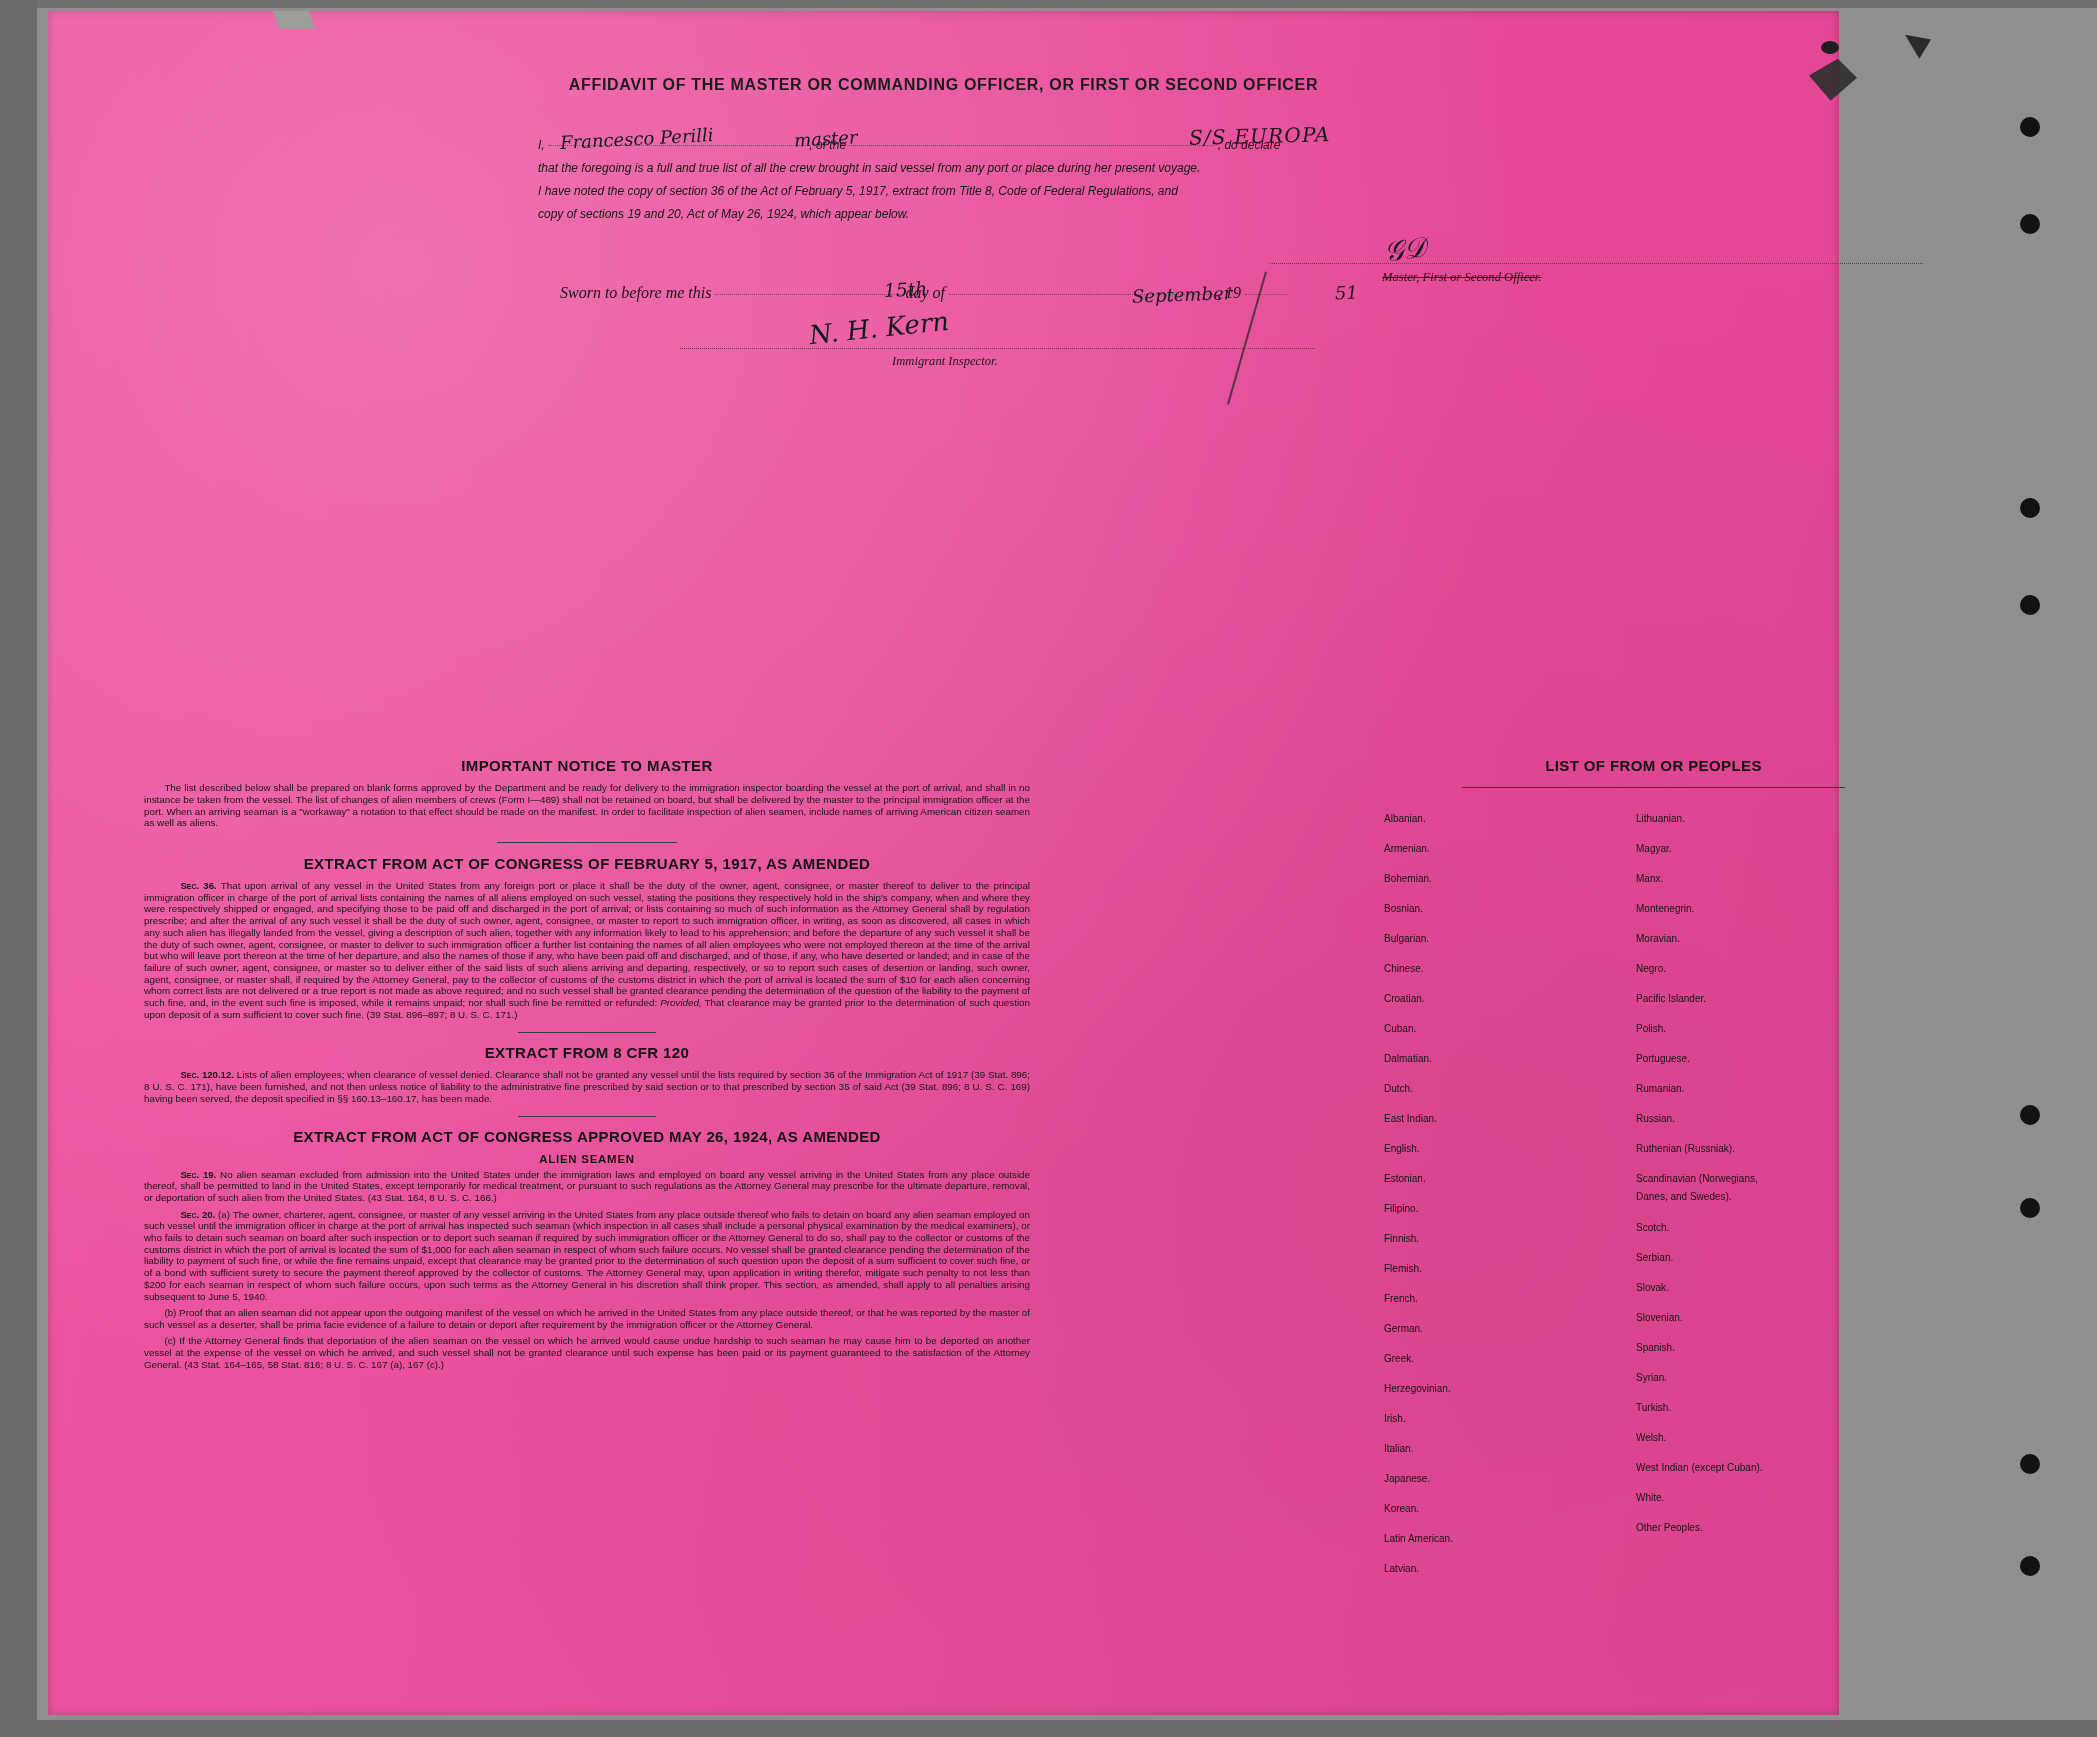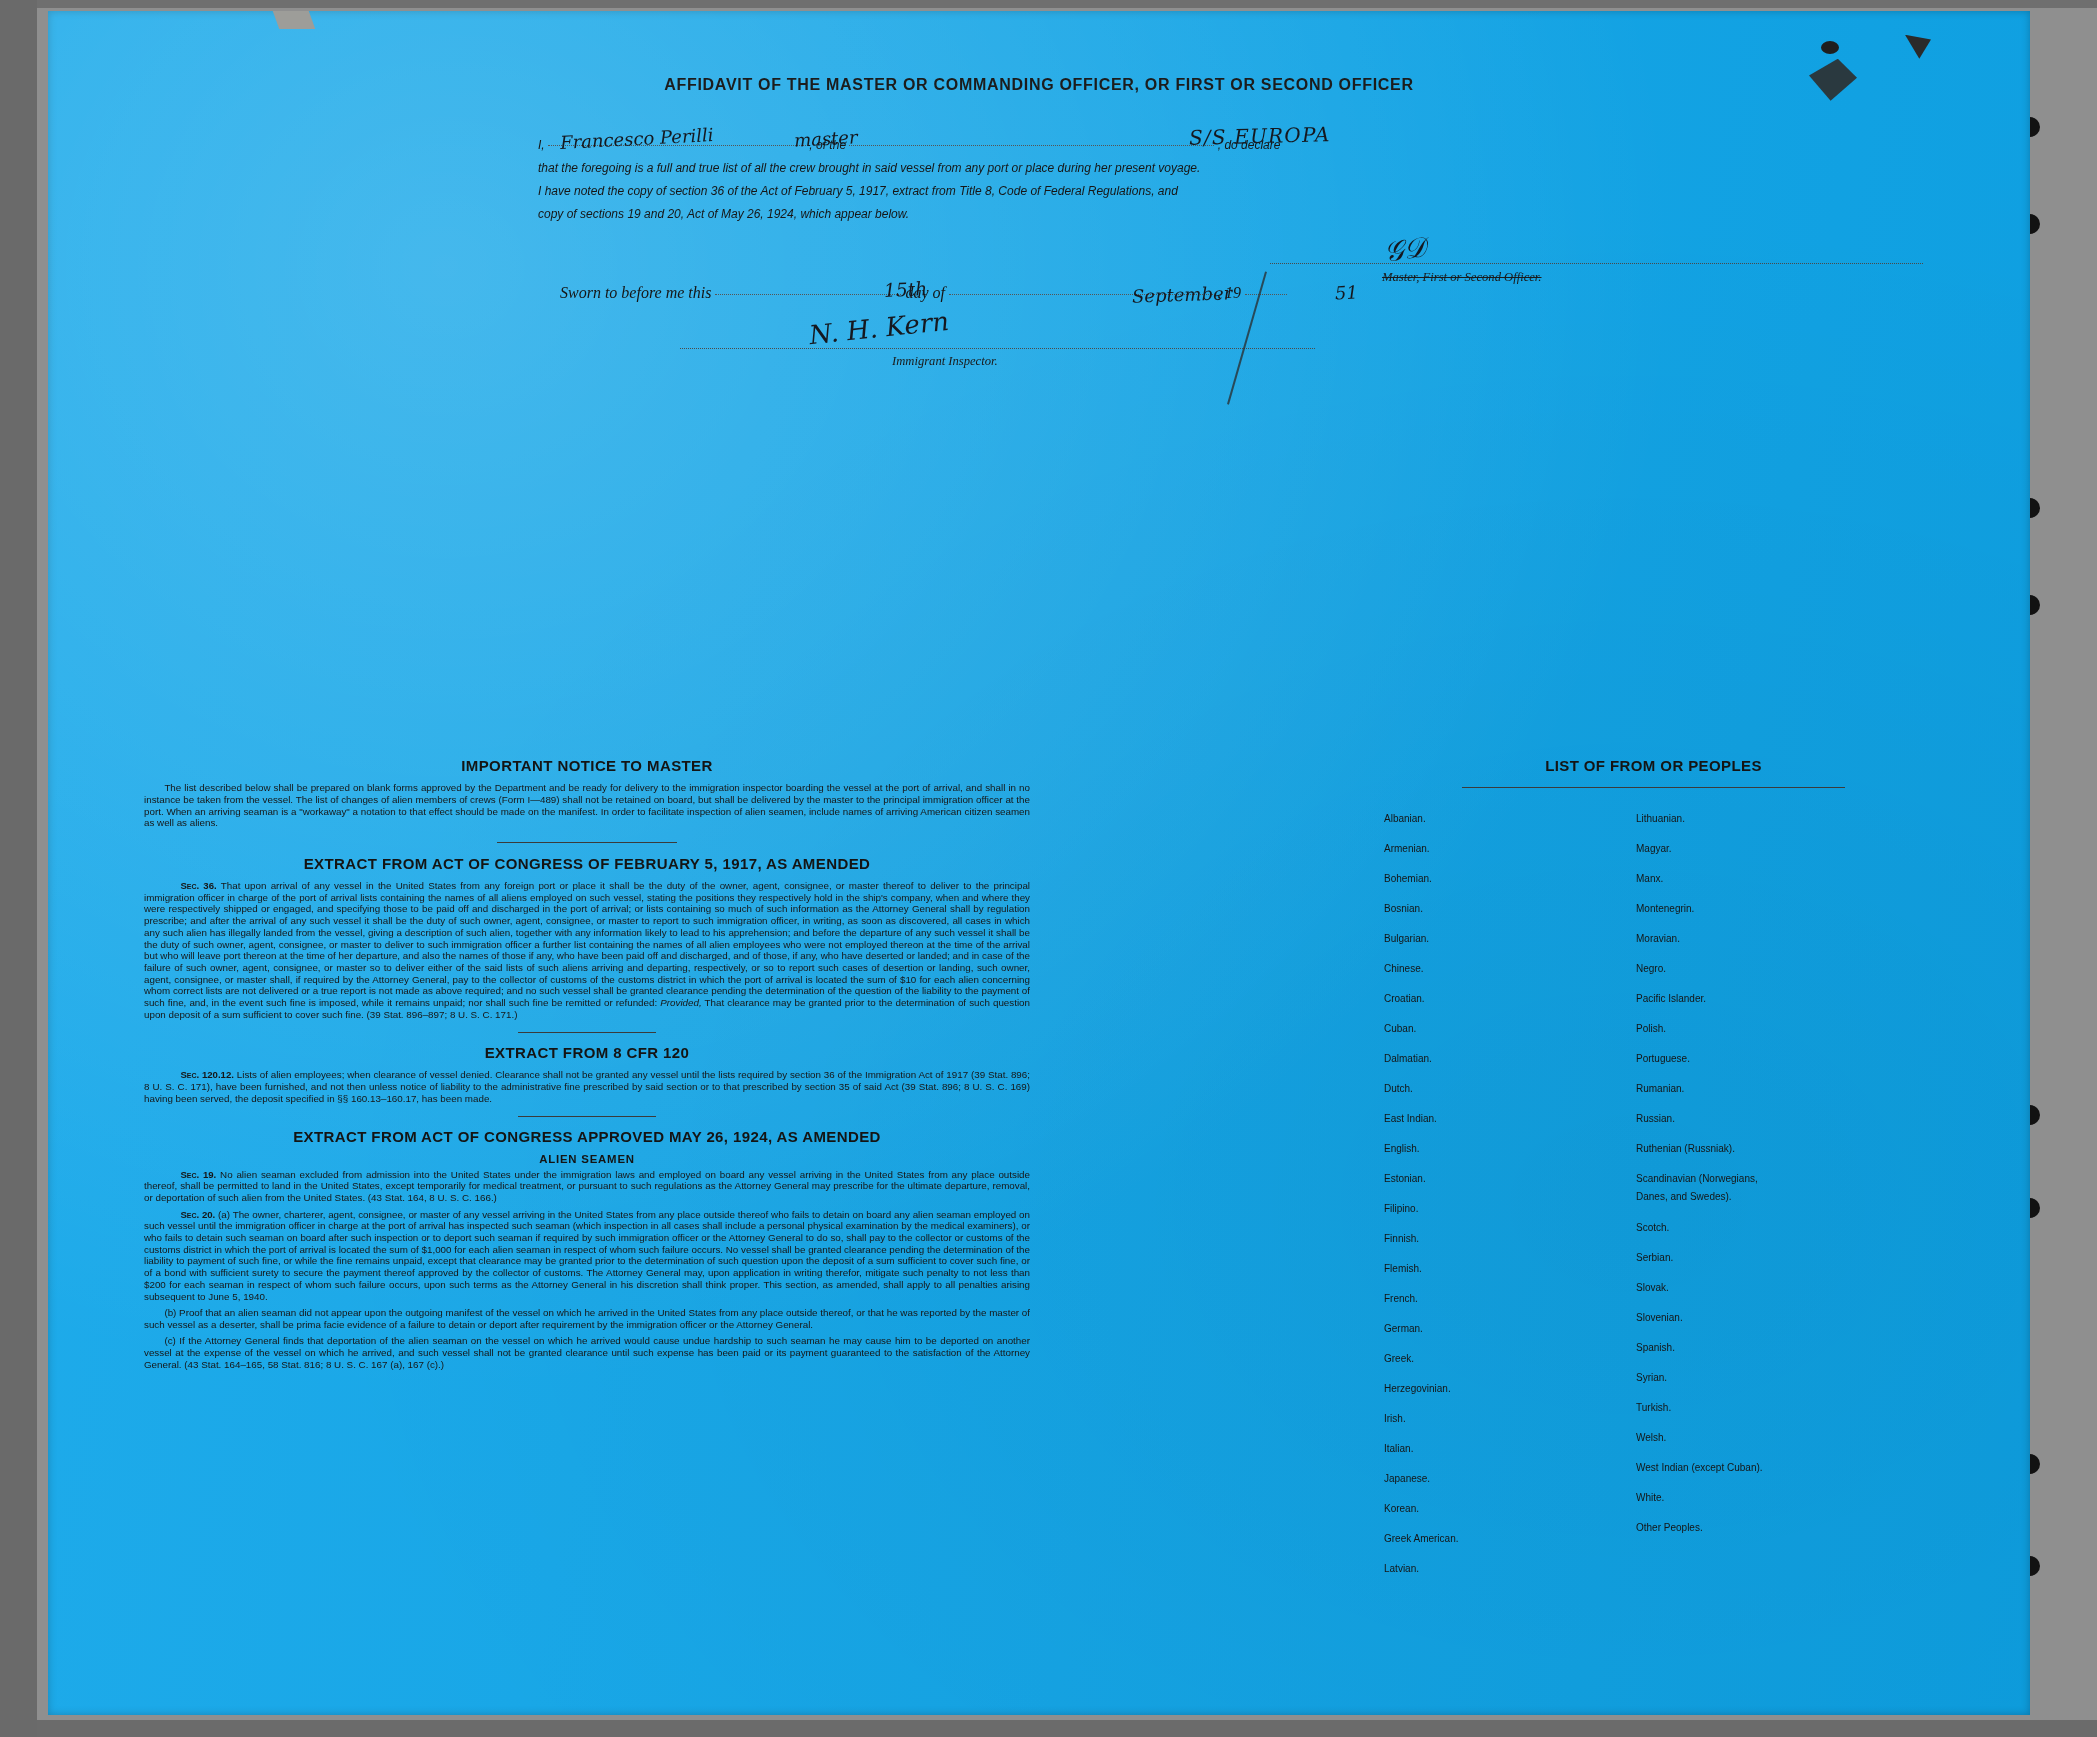--- a/index.html
+++ b/index.html
@@ -17,23 +17,23 @@
     position: absolute;
     left: 0; top: 0;
     width: 2097px;
     height: 1737px;
     background: #8f8f8f;
   }
   .page {
     position: absolute;
     left: 48px;
     top: 10.8px;
-    width: 1982px;
+    width: 1791px;
     height: 1704px;
-    background: #0ea5e9;
+    background: #ec4899;
     box-shadow: 0 0 8.4px rgba(0,0,0,0.25) inset;
   }
   .paper-noise {
     position: absolute;
     inset: 0;
     background:
       radial-gradient(ellipse at 20% 15%, rgba(255,255,255,0.18), transparent 55%),
       radial-gradient(ellipse at 80% 70%, rgba(0,0,0,0.05), transparent 60%),
       linear-gradient(100deg, rgba(255,255,255,0.07), rgba(0,0,0,0.04));
     pointer-events: none;
@@ -318,21 +318,21 @@
           <div class="race-item">Finnish.</div>
           <div class="race-item">Flemish.</div>
           <div class="race-item">French.</div>
           <div class="race-item">German.</div>
           <div class="race-item">Greek.</div>
           <div class="race-item">Herzegovinian.</div>
           <div class="race-item">Irish.</div>
           <div class="race-item">Italian.</div>
           <div class="race-item">Japanese.</div>
           <div class="race-item">Korean.</div>
-          <div class="race-item">Greek American.</div>
+          <div class="race-item">Latin American.</div>
           <div class="race-item">Latvian.</div>
         </div>
         <div class="races-col">
           <div class="race-item">Lithuanian.</div>
           <div class="race-item">Magyar.</div>
           <div class="race-item">Manx.</div>
           <div class="race-item">Montenegrin.</div>
           <div class="race-item">Moravian.</div>
           <div class="race-item">Negro.</div>
           <div class="race-item">Pacific Islander.</div>

